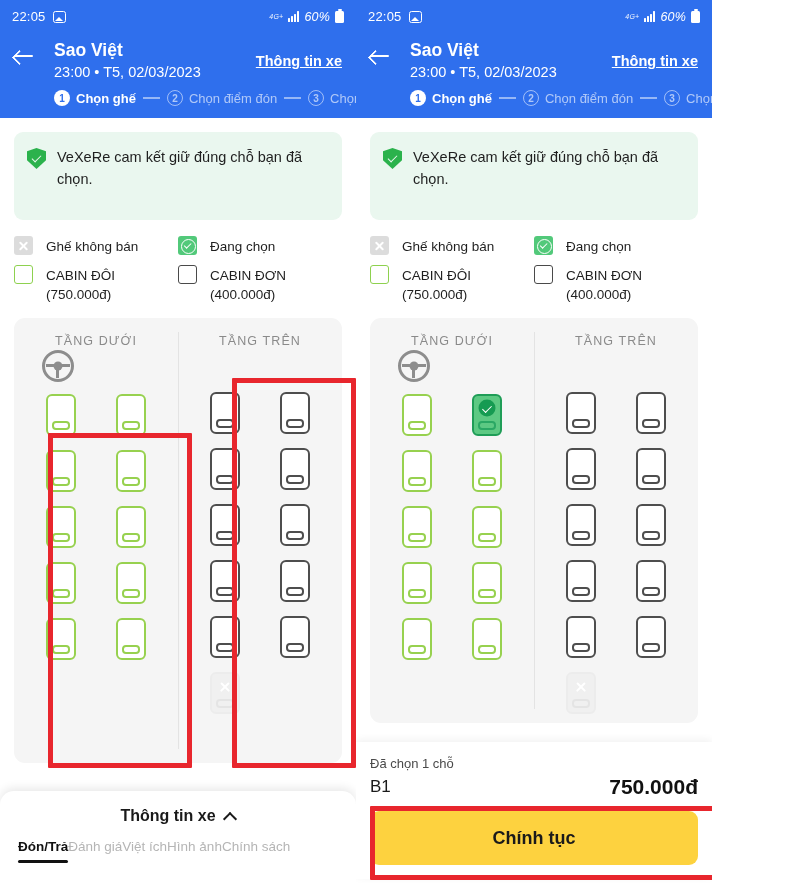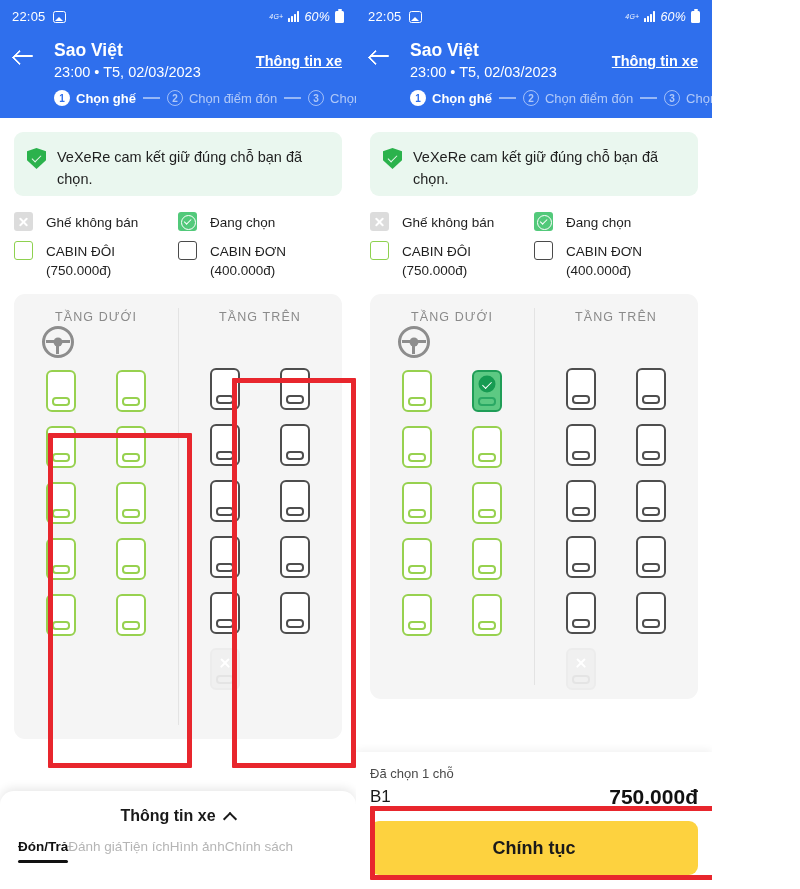--- a/index.html
+++ b/index.html
@@ -82,21 +82,21 @@
   .step.idle .step-num { border: 1.2px solid rgba(255,255,255,.55); color: rgba(255,255,255,.62); }
   .step-label { font-size: 13px; }
   .step.active .step-label { color: #fff; font-weight: bold; }
   .step.idle .step-label { color: rgba(255,255,255,.62); }
   .step-dash { width: 17px; height: 1.4px; background: rgba(255,255,255,.5); flex: 0 0 17px; }
 
   
   .body { padding: 0 14px; background: #fff; }
   .notice {
     margin-top: 14px; background: #eaf7ef; border-radius: 9px;
-    padding: 14px 14px 6px 13px; display: flex; gap: 11px; align-items: flex-start;
+    padding: 14px 14px 30px 13px; display: flex; gap: 11px; align-items: flex-start;
   }
   .shield {
     width: 19px; height: 21px; flex: 0 0 19px; margin-top: 2px;
     background: #2bb24c;
     clip-path: polygon(50% 0%, 100% 16%, 100% 58%, 50% 100%, 0% 58%, 0% 16%);
     position: relative;
   }
   .shield::after {
     content: ""; position: absolute; left: 5px; top: 7px;
     width: 8px; height: 4px; border-left: 1.7px solid #eaf7ef; border-bottom: 1.7px solid #eaf7ef;
@@ -223,21 +223,21 @@
   .tabs { display: flex; padding: 14px 18px 0 18px; }
   .tab { font-size: 13.5px; color: #b5b5b5; position: relative; padding-bottom: 9px; white-space: nowrap; }
   .tab.active { color: #111; font-weight: bold; }
   .tab.active::after {
     content: ""; position: absolute; left: 0; right: 0; bottom: 0; height: 3px;
     background: #111; border-radius: 2px;
   }
 
   
   .footer {
-    position: absolute; left: 0; right: 0; bottom: 0; background: #fff;
+    position: absolute; left: 0; right: 0; bottom: 10px; background: #fff;
     padding: 12px 14px 14px 14px; box-shadow: 0 -2px 8px rgba(0,0,0,.06);
   }
   .foot-top { display: flex; justify-content: space-between; align-items: flex-end; }
   .foot-left .sel-count { font-size: 13px; color: #4a4a4a; line-height: 19px; }
   .foot-left .sel-seats { font-size: 17px; color: #1a1a1a; line-height: 24px; margin-top: 2px; }
   .foot-price { font-size: 21px; font-weight: bold; color: #111; }
   .cta-wrap { position: relative; margin-top: 12px; }
   .cta {
     width: 100%; height: 54px; background: #fdd23f; border: none; border-radius: 9px;
     font-size: 18px; font-weight: bold; color: #1a1a1a; cursor: pointer;
@@ -439,21 +439,21 @@
     <div class="redbox" style="left:232px; top:378px; width:124px; height:390px;"></div>
 
     <div class="sheet">
       <div class="sheet-title">
         <span>Thông tin xe</span>
         <span class="caret-up"></span>
       </div>
       <div class="tabs">
         <div class="tab active">Đón/Trả</div>
         <div class="tab">Đánh giá</div>
-        <div class="tab">Tiện ích</div>
+        <div class="tab">Việt ích</div>
         <div class="tab">Hình ảnh</div>
         <div class="tab">Chính sách</div>
       </div>
     </div>
   </div>
 
   <div class="screen" id="screen-right">
 
     <div class="statusbar">
       <div class="sb-left">

